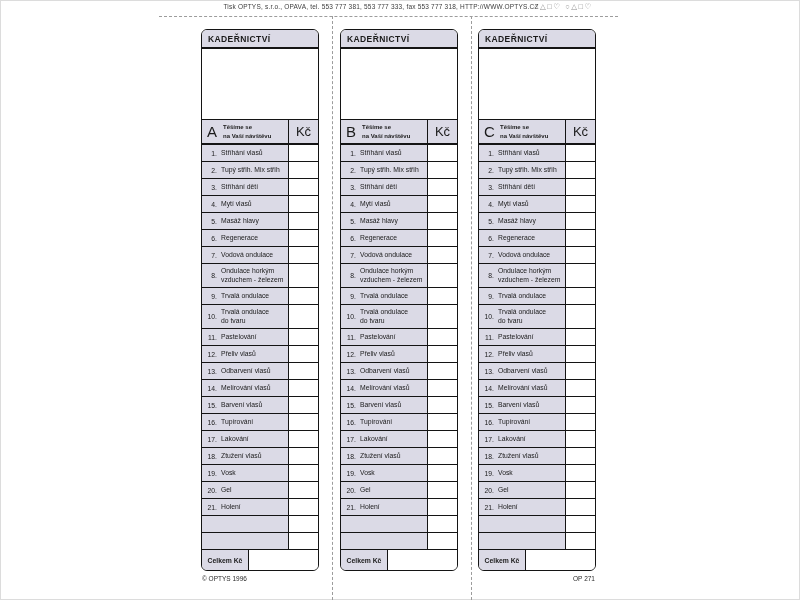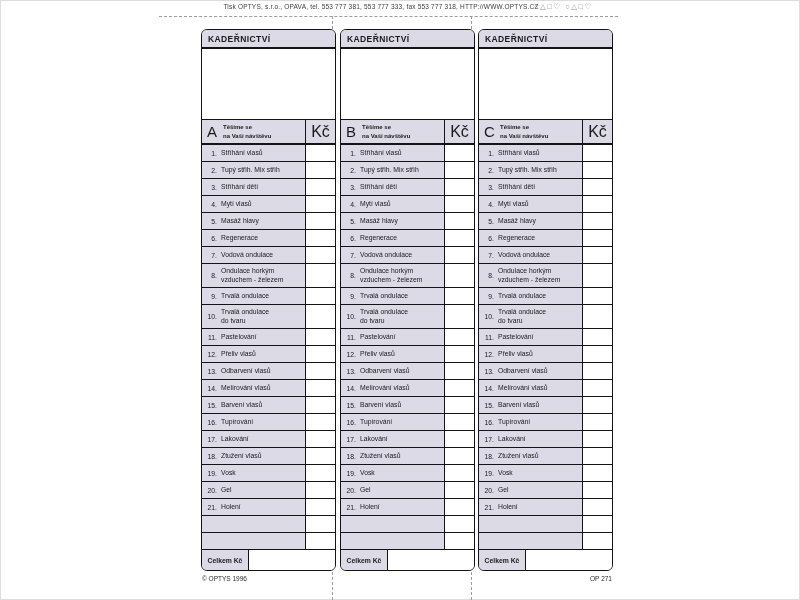--- a/index.html
+++ b/index.html
@@ -20,21 +20,21 @@
   }
   .reg-marks {
     position: absolute; top: 1px; left: 533px;
     font-size: 7.5px; color: #8d8d8d; letter-spacing: 1.5px; white-space: nowrap;
   }
   .h-dash { position: absolute; top: 15px; left: 158px; width: 459px; height: 0; border-top: 1px dashed #9c9c9c; }
   .v-dash { position: absolute; top: 15px; height: 584px; width: 0; border-left: 1px dashed #9c9c9c; }
   .v1 { left: 331px; }
   .v2 { left: 470px; }
 
-  .col { position: absolute; top: 28px; width: 135px; }
+  .col { position: absolute; top: 28px; width: 118px; }
   #tickets .col:nth-child(1) { left: 200px; }
   #tickets .col:nth-child(2) { left: 339px; }
   #tickets .col:nth-child(3) { left: 477px; }
 
   .ticket { border: 1.5px solid #141414; border-radius: 6px; overflow: hidden; background: #fff; }
   .title {
     background: var(--cell, #dbdae6); border-bottom: 2px solid #141414;
     font-weight: bold; font-size: 8.5px; letter-spacing: 0.4px;
     padding: 4px 0 3px 6px;
   }
@@ -42,21 +42,21 @@
   .letter-row {
     display: flex; align-items: center; height: 26px;
     background: var(--cell, #dbdae6);
     border-top: 1px solid #141414; border-bottom: 2px solid #141414;
   }
   .letter { font-size: 15px; font-weight: 400; padding-left: 5px; width: 18px; flex: none; }
   .welcome { flex: 1; display: flex; flex-direction: column; font-size: 6px; font-weight: bold; line-height: 1.4; padding-left: 3px; }
   .kc {
     width: 30px; flex: none; align-self: stretch;
     border-left: 1px solid #141414; background: var(--cell, #dbdae6);
-    display: flex; align-items: center; justify-content: center; font-size: 16px; text-align: center;
+    display: flex; align-items: center; justify-content: center; font-size: 13px; text-align: center;
   }
   .srow { display: flex; height: 17px; border-bottom: 1px solid #141414; }
   .srow.tall { height: 24px; }
   .scell { flex: 1; background: var(--cell, #dbdae6); display: flex; align-items: center; overflow: hidden; }
   .snum { width: 15px; flex: none; text-align: right; font-size: 6.8px; }
   .slabel { font-size: 6.8px; padding-left: 4px; white-space: pre-line; line-height: 1.3; }
   .pcell { width: 30px; flex: none; border-left: 1px solid #141414; background: #fff; }
   .total-row { display: flex; height: 20px; }
   .total-label {
     width: 47px; flex: none; background: var(--cell, #dbdae6);

